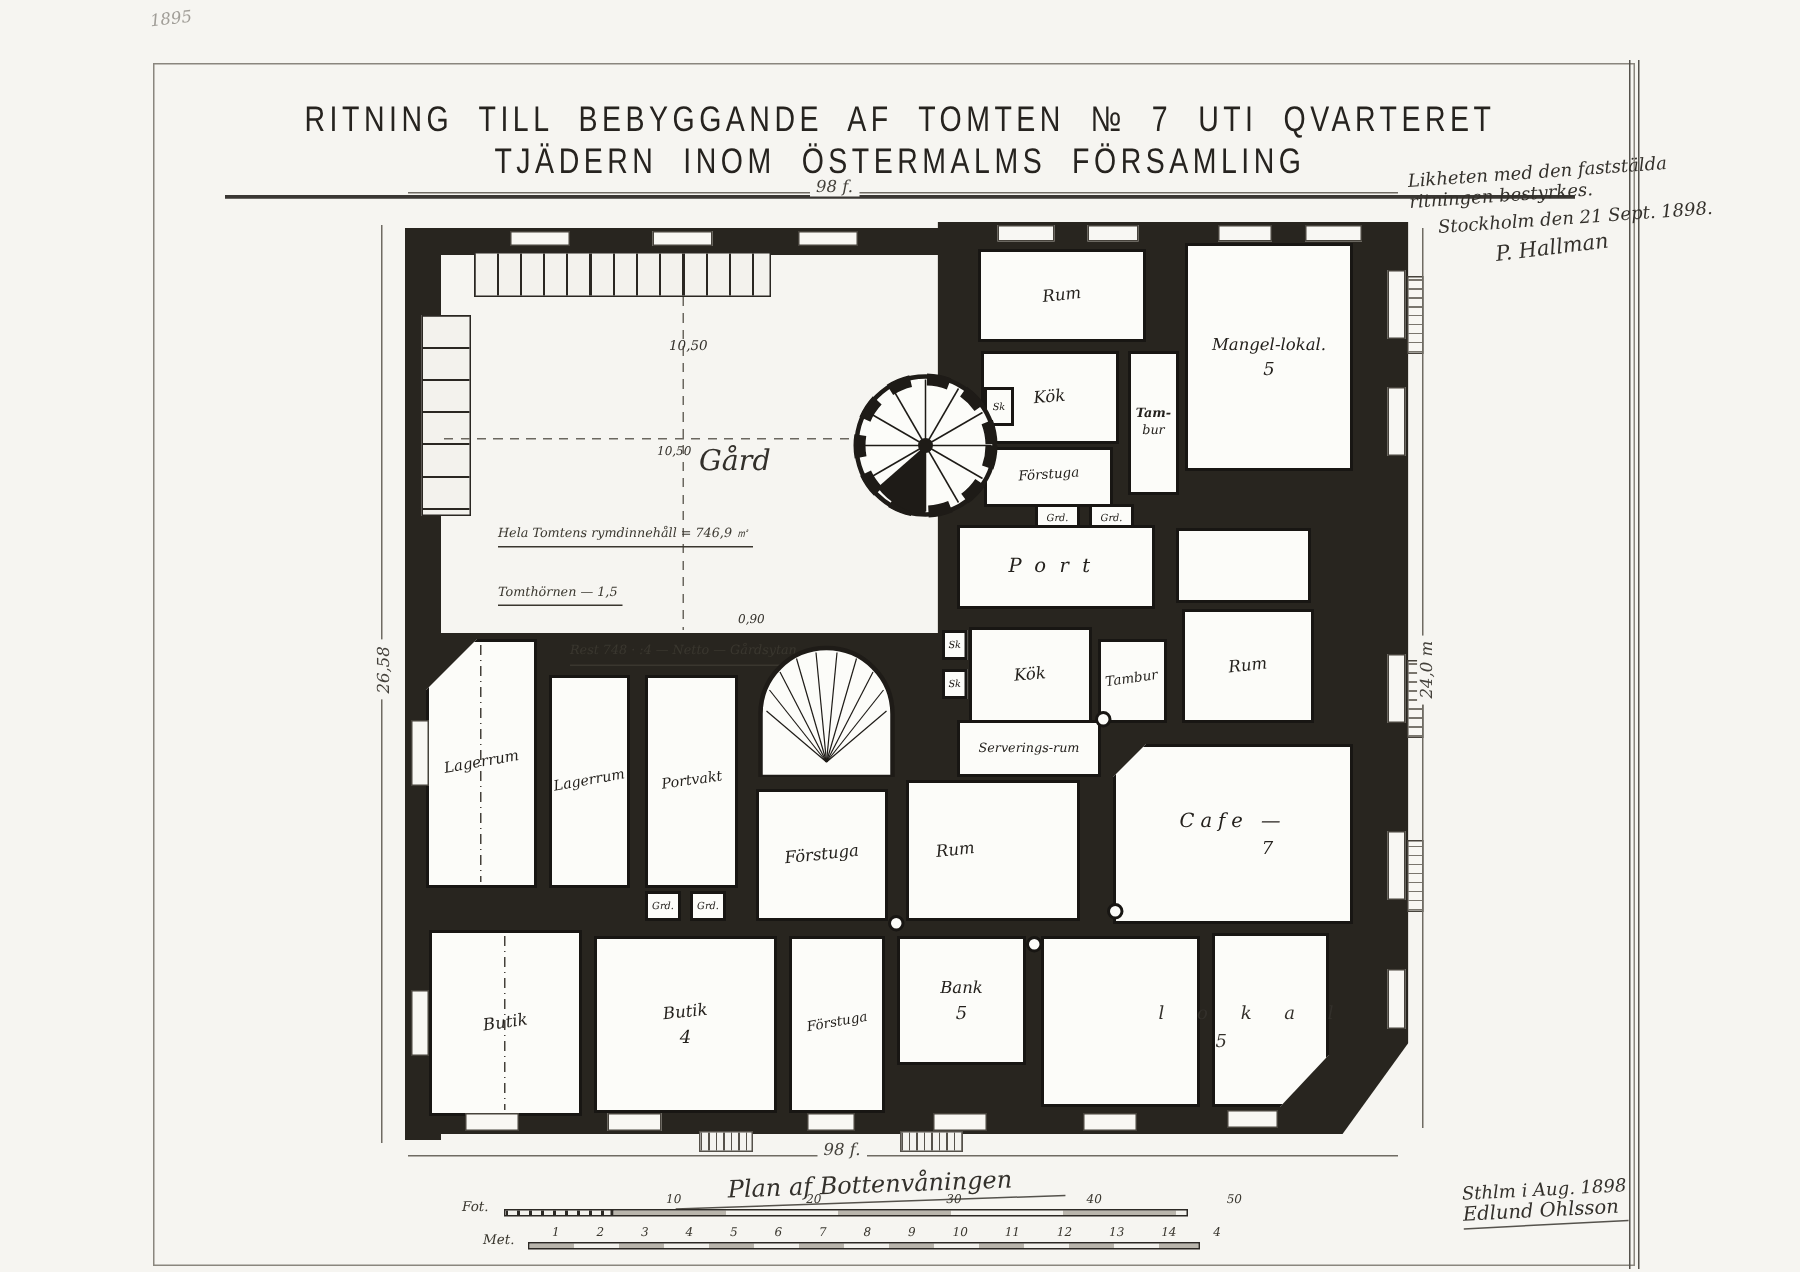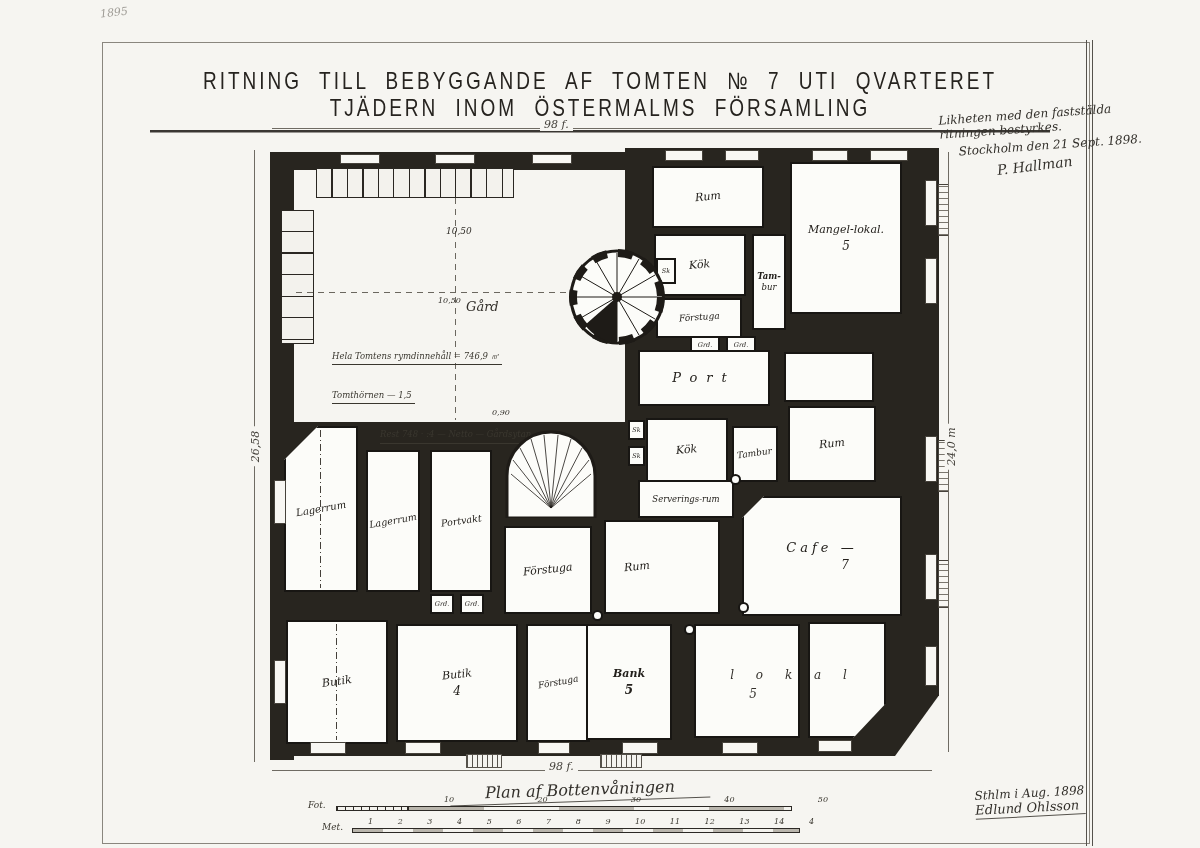--- a/index.html
+++ b/index.html
@@ -83,21 +83,21 @@
     <div class="poche" style="left:0;top:12px;width:24px;height:608px;"></div>
 
     <div class="skylight" style="left:46px;top:28px;width:196px;height:28px;"></div>
     <div class="sidecells" style="left:11px;top:70px;width:31px;height:132px;"></div>
     <div class="dashline-v" style="left:185px;top:58px;height:222px;"></div>
     <div class="dashline-h" style="left:26px;top:152px;width:272px;"></div>
 
     <div class="abs hand" style="left:176px;top:86px;font-size:9px;">10,50</div>
     <div class="abs" style="left:168px;top:156px;">
       <span class="hand" style="font-size:8px;vertical-align:top;">10,50</span>
-      <span class="hand" style="font-size:13px;">Gård</span>
+      <span class="hand" style="font-size:19px;">Gård</span>
     </div>
     <div class="calc" style="left:62px;top:186px;">
       <div>Hela Tomtens rymdinnehåll = 746,9 ㎡</div>
       <div>Tomthörnen  —  1,5</div>
       <div style="margin-left:48px;">Rest 748 · :4 — Netto — Gårdsytan</div>
     </div>
     <div class="abs hand" style="left:222px;top:268px;font-size:8px;">0,90</div>
 
     <div class="room" style="left:382px;top:26px;width:112px;height:62px;">
       <span class="lbl" style="transform:rotate(-6deg);">Rum</span>
@@ -180,27 +180,27 @@
       <span class="lbl" style="transform:rotate(-8deg);">Butik</span>
     </div>
     <div class="centerline" style="left:66px;top:484px;height:116px;"></div>
     <div class="room" style="left:126px;top:484px;width:122px;height:118px;">
       <span class="lbl" style="transform:rotate(-6deg);">Butik</span>
       <span class="num">4</span>
     </div>
     <div class="room" style="left:256px;top:484px;width:64px;height:118px;">
       <span class="lbl" style="font-size:9px;transform:rotate(-10deg);">Förstuga</span>
     </div>
-    <div class="room" style="left:316px;top:484px;width:86px;height:116px;font-weight:bold;">
+    <div class="room" style="left:328px;top:484px;width:86px;height:86px;">
       <span class="lbl">Bank</span>
       <span class="num">5</span>
     </div>
     <div class="room" style="left:424px;top:484px;width:106px;height:114px;"></div>
     <div class="room" style="left:538px;top:482px;width:78px;height:116px;clip-path:polygon(0 0,100% 0,100% 70%,58% 100%,0 100%);"></div>
-    <div class="abs" style="left:438px;top:524px;width:170px;text-align:center;">
+    <div class="abs" style="left:458px;top:524px;width:170px;text-align:right;">
       <span class="hand lokallbl" style="font-size:12px;">l o k a l</span><br>
       <span class="hand" style="font-size:12px;margin-right:80px;">5</span>
     </div>
 
     <svg class="abs" style="left:297px;top:107px;" width="100" height="100" viewBox="0 0 100 100">
       <circle cx="50" cy="50" r="46" fill="#fcfcf9" stroke="#1e1b17" stroke-width="3"></circle>
       <circle cx="50" cy="50" r="44" fill="none" stroke="#1e1b17" stroke-width="8" stroke-dasharray="15 11"></circle>
       <g stroke="#1e1b17" stroke-width="1">
         <line x1="50" y1="50" x2="94" y2="50"></line>
           <line x1="50" y1="50" x2="88" y2="72"></line>

